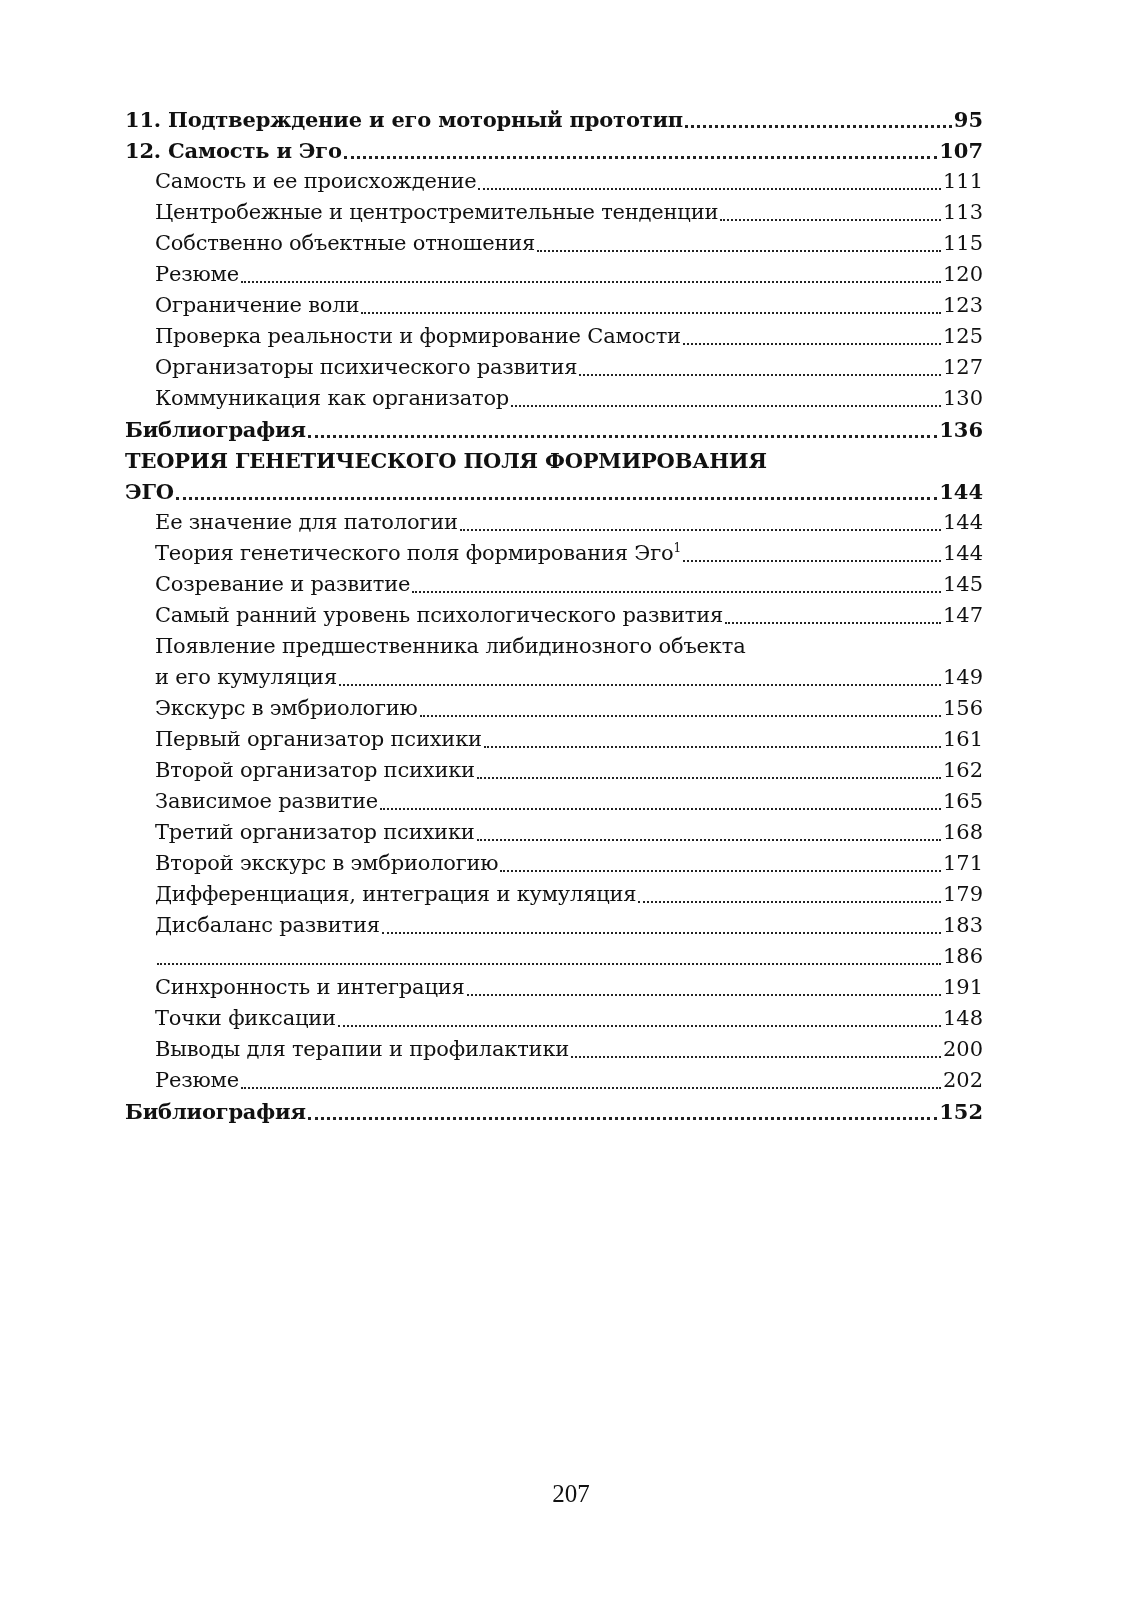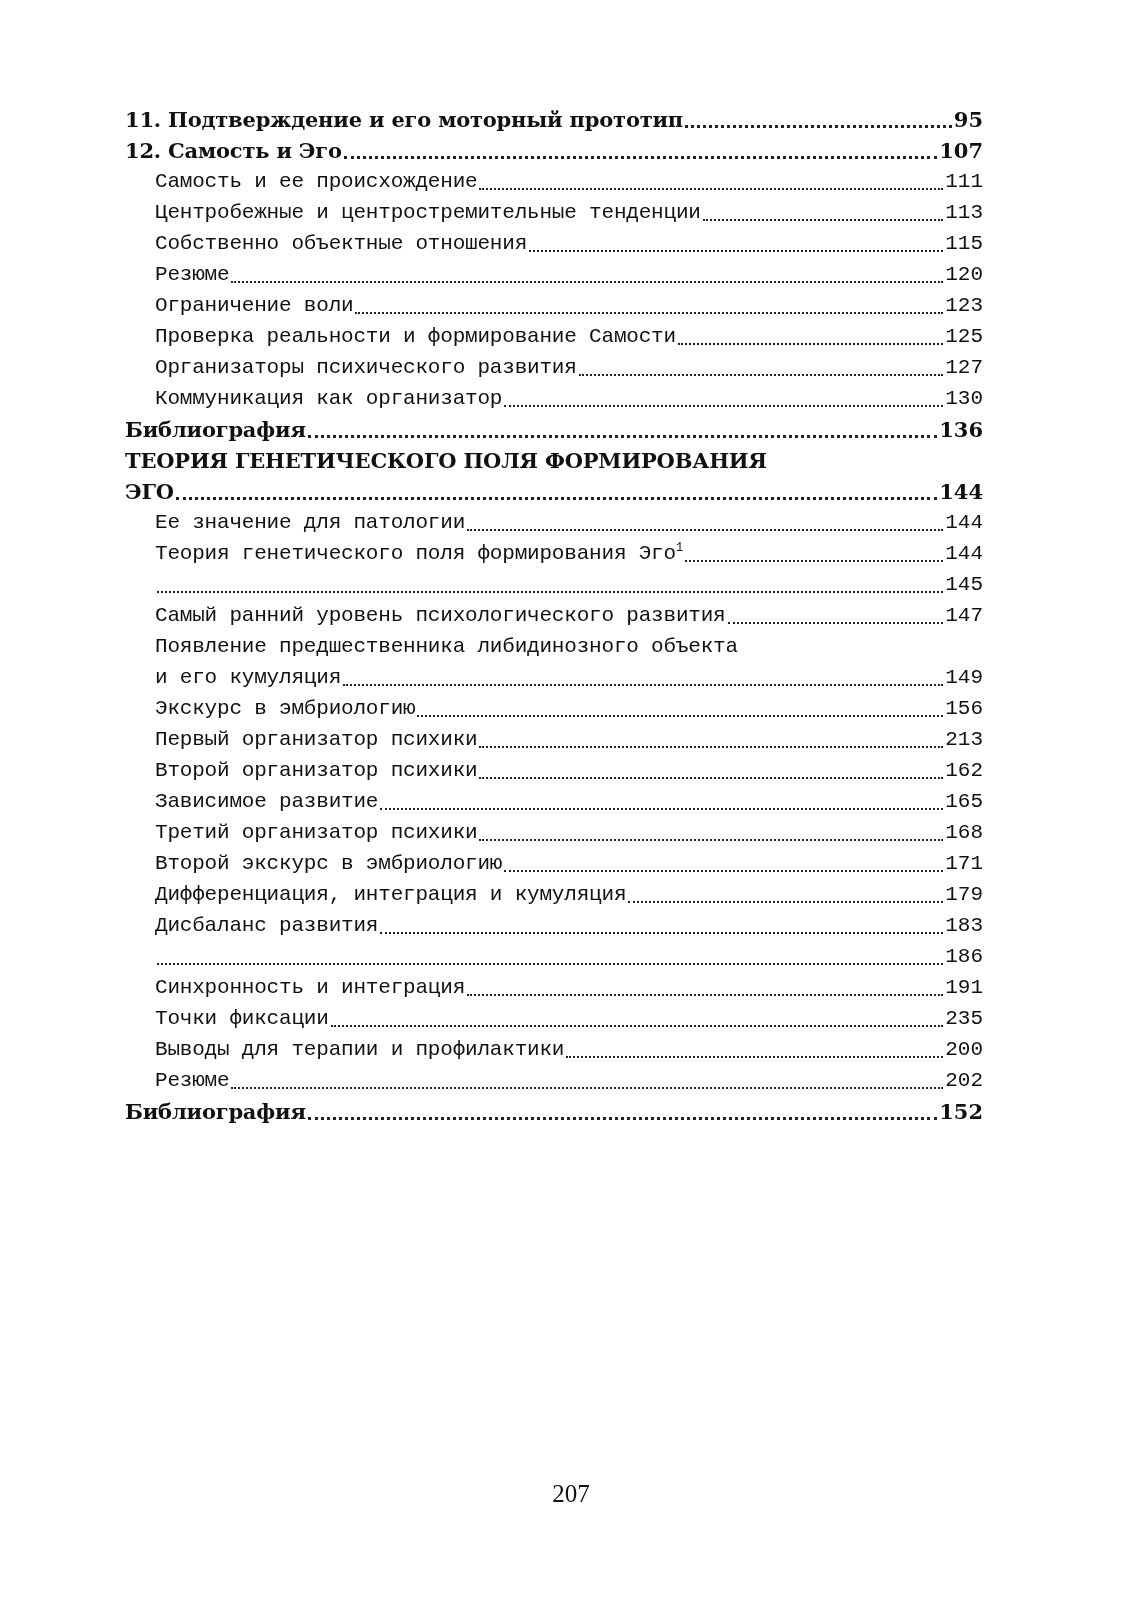--- a/index.html
+++ b/index.html
@@ -27,21 +27,20 @@
       height: 31px;
       line-height: 31px;
       font-size: 21px;
       white-space: nowrap;
     }
     .row.bold {
       font-weight: bold;
     }
     .row.indent {
       padding-left: 30px;
-      font-family: Liberation Mono, monospace;
     }
     .row .title {
       flex: 0 0 auto;
       letter-spacing: -0.2px;
     }
     .row .leader {
       flex: 1 1 auto;
       overflow: hidden;
       margin: 0 2px;
       position: relative;
@@ -167,20 +166,21 @@
     <span class="page">144</span>
   </div>
 
   <div class="row indent">
     <span class="title"><span>Теория генетического поля формирования Эго</span><sup>1</sup></span>
     <span class="leader"></span>
     <span class="page">144</span>
   </div>
 
   <div class="row indent">
+    <span class="title">Созревание и развитие</span>
     <span class="leader"></span>
     <span class="page">145</span>
   </div>
 
   <div class="row indent">
     <span class="title">Самый ранний уровень психологического развития</span>
     <span class="leader"></span>
     <span class="page">147</span>
   </div>
 
@@ -196,21 +196,21 @@
 
   <div class="row indent">
     <span class="title">Экскурс в эмбриологию</span>
     <span class="leader"></span>
     <span class="page">156</span>
   </div>
 
   <div class="row indent">
     <span class="title">Первый организатор психики</span>
     <span class="leader"></span>
-    <span class="page">213</span>
+    <span class="page">161</span>
   </div>
 
   <div class="row indent">
     <span class="title">Второй организатор психики</span>
     <span class="leader"></span>
     <span class="page">162</span>
   </div>
 
   <div class="row indent">
     <span class="title">Зависимое развитие</span>
@@ -249,21 +249,21 @@
 
   <div class="row indent">
     <span class="title">Синхронность и интеграция</span>
     <span class="leader"></span>
     <span class="page">191</span>
   </div>
 
   <div class="row indent">
     <span class="title">Точки фиксации</span>
     <span class="leader"></span>
-    <span class="page">235</span>
+    <span class="page">148</span>
   </div>
 
   <div class="row indent">
     <span class="title">Выводы для терапии и профилактики</span>
     <span class="leader"></span>
     <span class="page">200</span>
   </div>
 
   <div class="row indent">
     <span class="title">Резюме</span>

